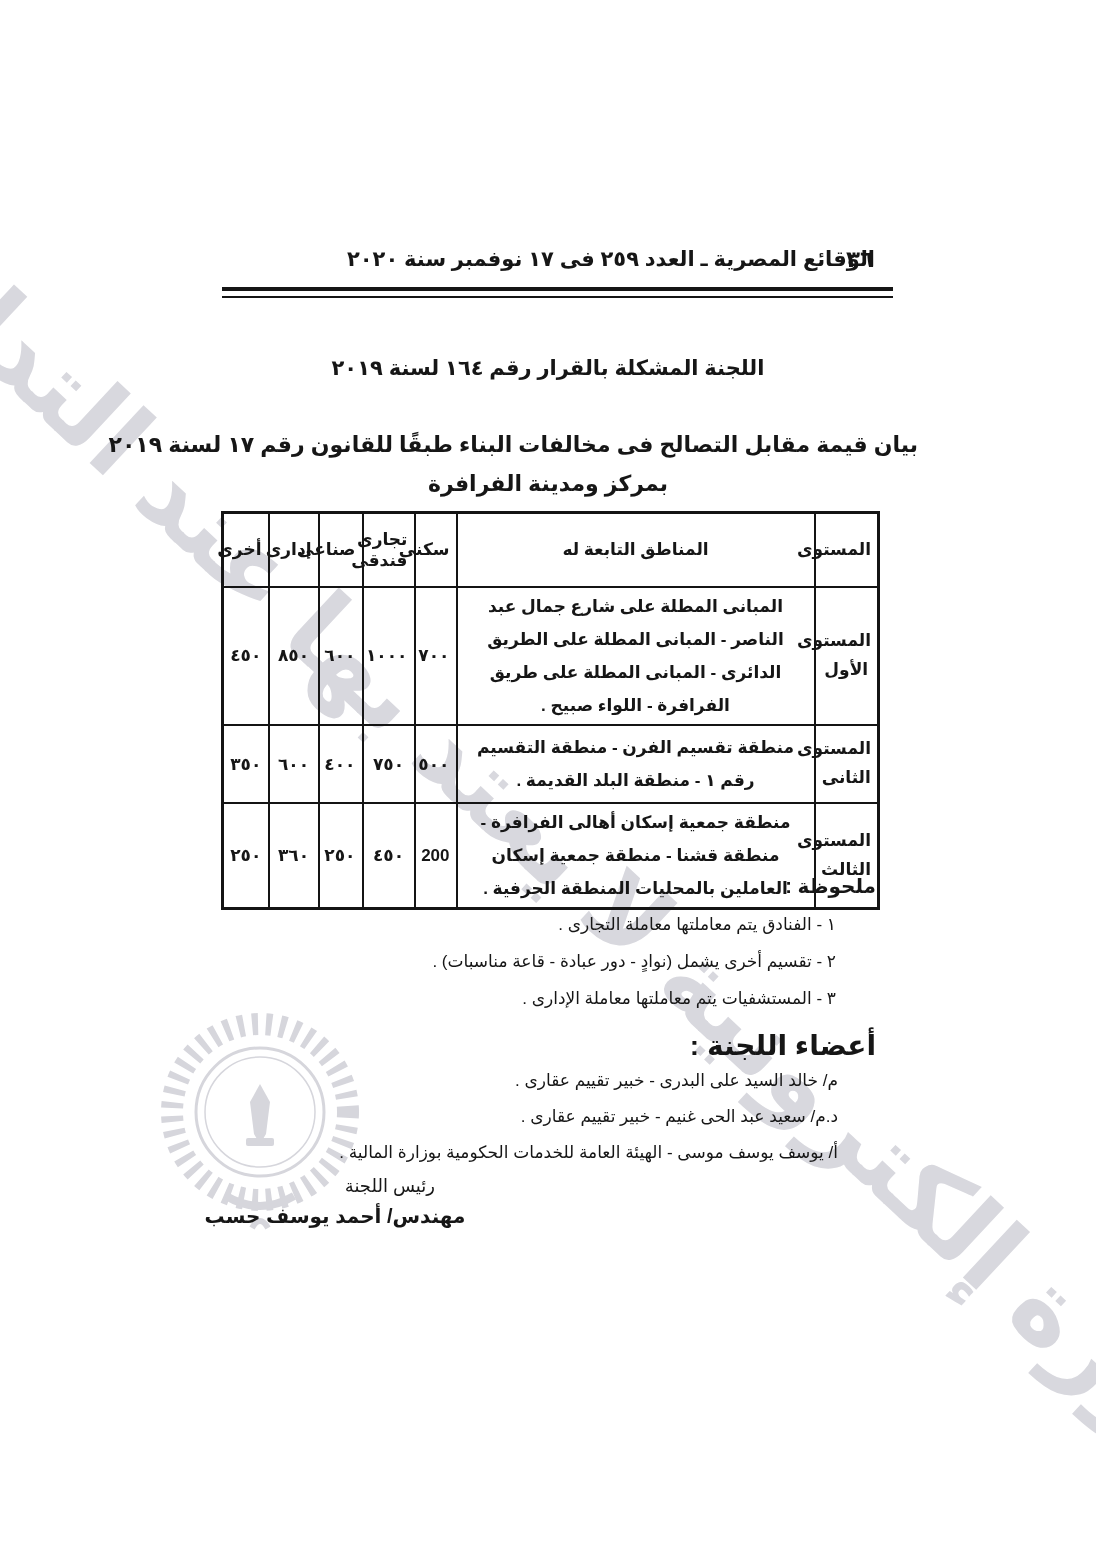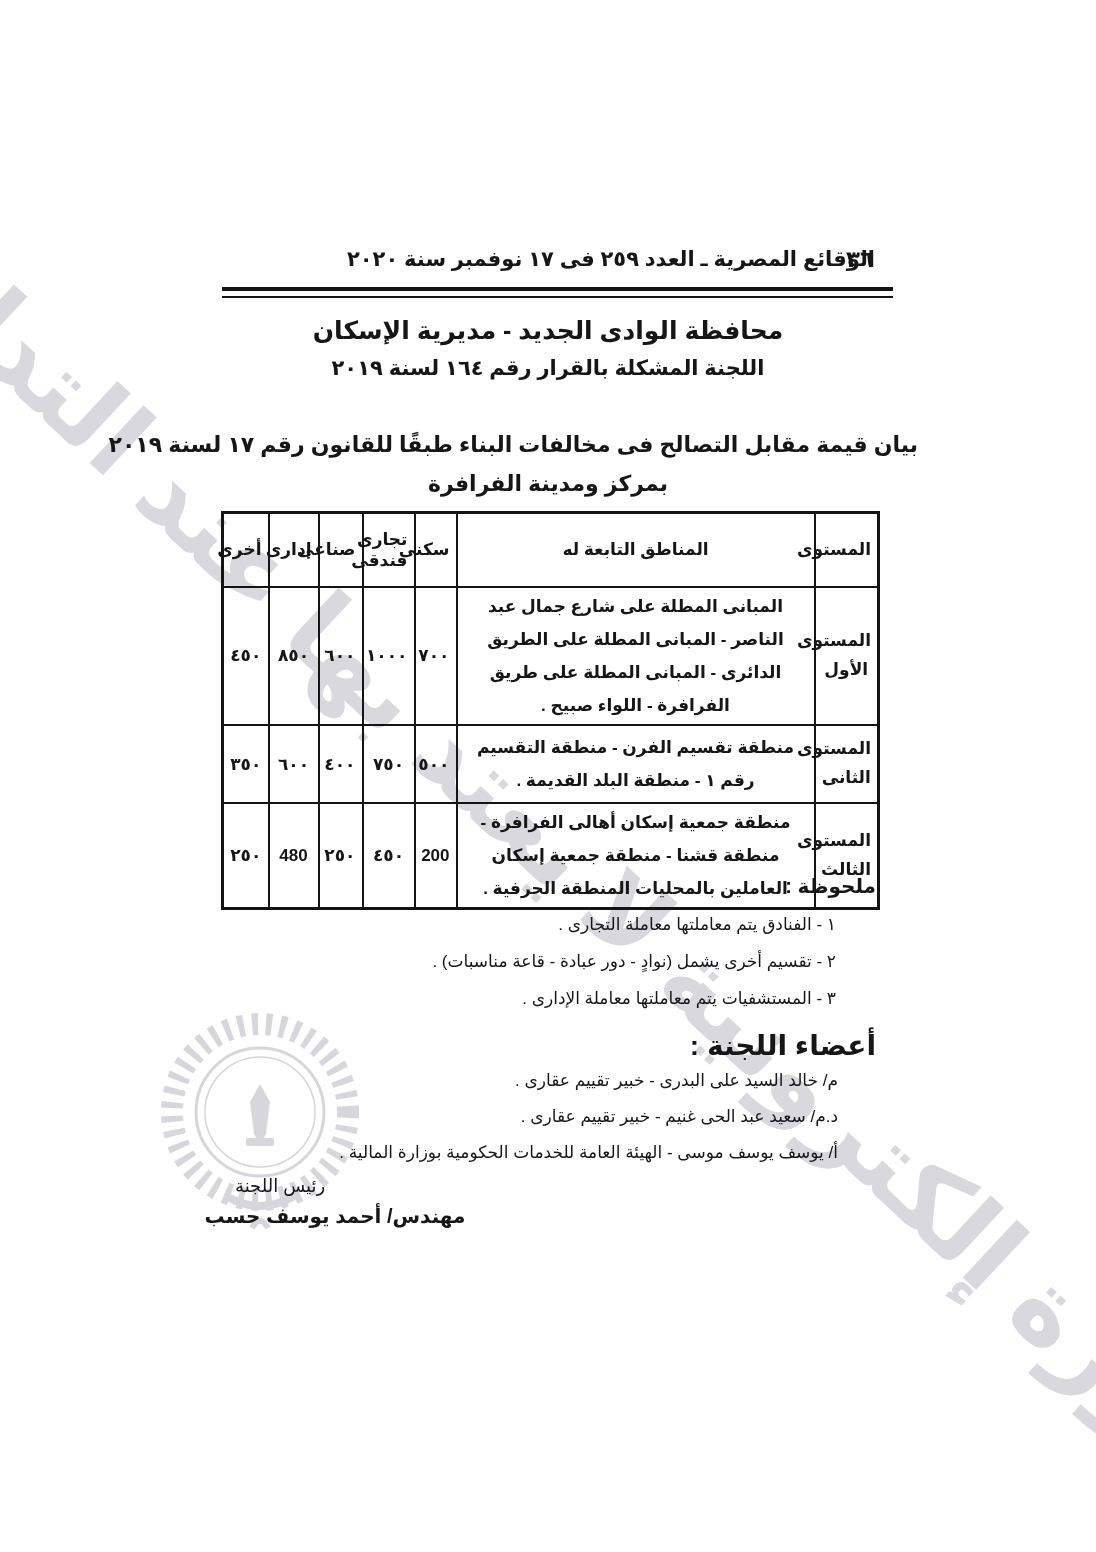--- a/index.html
+++ b/index.html
@@ -60,21 +60,21 @@
   td.num{font-size:17px;}
   
   .note-heading{position:absolute;right:220px;top:874px;font-size:20px;font-weight:bold;z-index:2;white-space:nowrap;}
   .note-line{position:absolute;right:260px;font-size:17px;z-index:2;white-space:nowrap;}
   .n1{top:914px;} .n2{top:951px;} .n3{top:988px;}
   
   .committee-heading{position:absolute;right:220px;top:1029px;font-size:28px;font-weight:bold;z-index:2;white-space:nowrap;}
   .member-line{position:absolute;right:258px;font-size:17px;z-index:2;white-space:nowrap;}
   .m1{top:1070px;} .m2{top:1106px;} .m3{top:1142px;}
   
-  .sig-title{position:absolute;left:235px;top:1175px;width:200px;text-align:left;font-size:18px;z-index:2;white-space:nowrap;}
+  .sig-title{position:absolute;left:235px;top:1175px;width:200px;text-align:right;font-size:18px;z-index:2;white-space:nowrap;}
   .sig-name{position:absolute;left:185px;top:1204px;width:300px;text-align:center;font-size:20px;font-weight:bold;z-index:2;white-space:nowrap;}
 </style>
 </head>
 <body>
 
 <div id="page">
 
   <div class="watermark">صورة إلكترونية لا يعتد بها عند التداول</div>
 
   <svg class="seal" width="230" height="240" viewBox="0 0 230 240" aria-hidden="true">
@@ -88,21 +88,20 @@
     <g fill="#d6d6dc" stroke="none">
       <path d="M112 84 l10 18 -4 32 -6 10 -6 -10 -4 -32 z"></path>
       <rect x="98" y="138" width="28" height="8" rx="2"></rect>
     </g>
   </svg>
 
   <div class="page-number">٣٦</div>
   <div class="gazette-title">الوقائع المصرية ـ العدد ٢٥٩ فى ١٧ نوفمبر سنة ٢٠٢٠</div>
   <div class="double-rule"></div>
 
-  <div class="title-line t1">محافظة الوادى الجديد - مديرية الإسكان</div>
   <div class="title-line t2">اللجنة المشكلة بالقرار رقم ١٦٤ لسنة ٢٠١٩</div>
   <div class="title-line t4">بيان قيمة مقابل التصالح فى مخالفات البناء طبقًا للقانون رقم ١٧ لسنة ٢٠١٩</div>
   <div class="title-line t5">بمركز ومدينة الفرافرة</div>
 
   <table class="rates" dir="rtl">
     <colgroup>
       <col style="width:64px">
         <col style="width:358px">
         <col style="width:42px">
       <col style="width:52px">
@@ -137,21 +136,21 @@
         <td class="num">٤٠٠</td>
         <td class="num">٦٠٠</td>
         <td class="num">٣٥٠</td>
       </tr>
       <tr class="r3">
         <td class="level">المستوى الثالث</td>
         <td class="areas">منطقة جمعية إسكان أهالى الفرافرة - منطقة قشنا - منطقة جمعية إسكان العاملين بالمحليات المنطقة الحرفية .</td>
         <td class="num">200</td>
         <td class="num">٤٥٠</td>
         <td class="num">٢٥٠</td>
-        <td class="num">480</td>
+        <td class="num">٣٦٠</td>
         <td class="num">٢٥٠</td>
       </tr>
     </tbody>
   </table>
 
   <div class="note-heading">ملحوظة :</div>
   <div class="note-line n1">١ - الفنادق يتم معاملتها معاملة التجارى .</div>
   <div class="note-line n2">٢ - تقسيم أخرى يشمل (نوادٍ - دور عبادة - قاعة مناسبات) .</div>
   <div class="note-line n3">٣ - المستشفيات يتم معاملتها معاملة الإدارى .</div>
 

